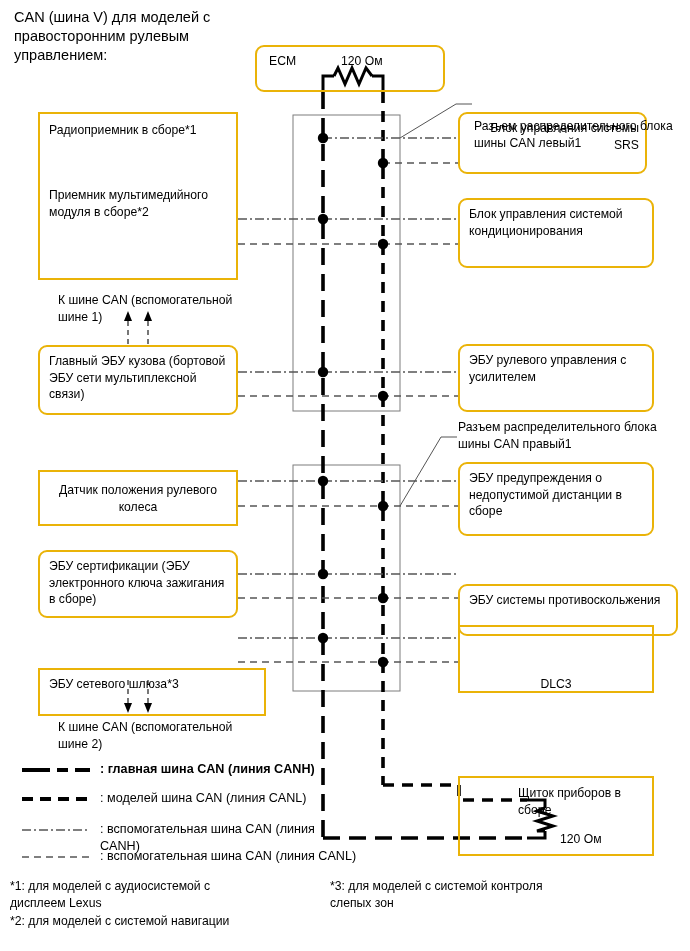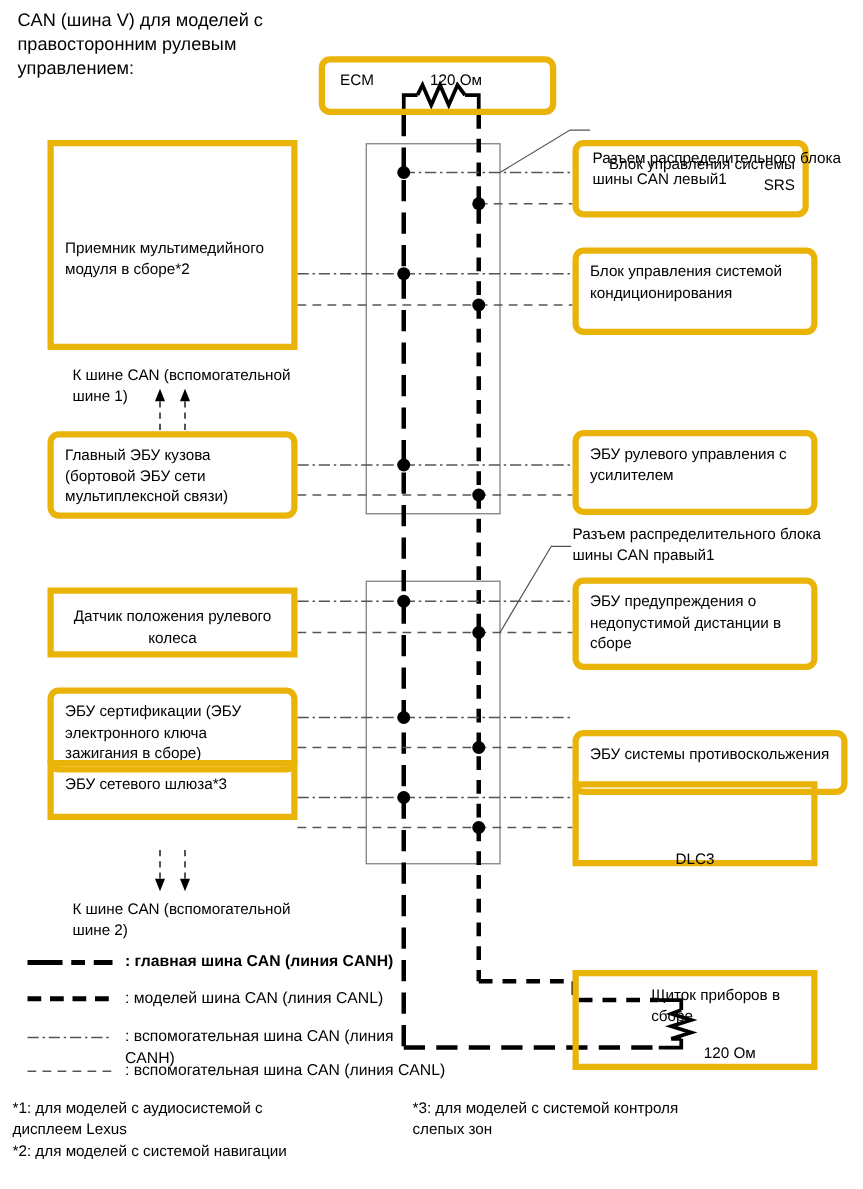--- a/index.html
+++ b/index.html
@@ -2,21 +2,21 @@
 <html><head>
 <meta charset="utf-8">
 <style>
   html,body{margin:0;padding:0;background:#fff;}
   body{width:690px;height:951px;position:relative;
        font-family:"Liberation Sans","DejaVu Sans",sans-serif;
        color:#000;-webkit-font-smoothing:antialiased;}
   #root{position:relative;width:690px;height:951px;overflow:hidden;}
   svg#canvas{position:absolute;left:0;top:0;width:690px;height:951px;}
   .ttl{position:absolute;left:14px;top:8px;width:250px;font-size:14.5px;line-height:19px;}
-  .bx{position:absolute;box-sizing:border-box;border:5px solid #eab308;background:transparent;}
+  .bx{position:absolute;box-sizing:border-box;border:2px solid #eab308;background:transparent;}
   .bx.r{border-radius:9px;}
   .bx span{position:absolute;font-size:12.2px;line-height:16.5px;display:block;}
   .bx span.tl{left:9px;top:6px;right:6px;}
   .bx span.ctr{left:0;right:0;top:6px;text-align:center;}
   .lbl{position:absolute;font-size:12.2px;line-height:16.5px;}
   .legtxt{position:absolute;font-size:12.6px;line-height:17px;}
   .fn{position:absolute;font-size:12.2px;line-height:17px;}
 </style>
 </head>
 <body>
@@ -113,36 +113,37 @@
       <line x1="22" y1="857" x2="90" y2="857" stroke="#555" stroke-width="1.3" stroke-dasharray="7,5"></line>
     </g>
   </svg>
 
   <div class="bx r" style="left:255px;top:45px;width:190px;height:47px;">
     <span class="tl" style="top:6px;left:12px;">ECM</span>
     <span style="left:84px;top:6px;">120 Ом</span>
   </div>
 
   <div class="bx" style="left:38px;top:112px;width:200px;height:168px;">
+    <span class="tl" style="top:8px;">Радиоприемник в сборе*1</span>
     <span class="tl" style="top:73px;">Приемник мультимедийного модуля в сборе*2</span>
   </div>
 
   <div class="bx r" style="left:38px;top:345px;width:200px;height:70px;">
     <span class="tl">Главный ЭБУ кузова (бортовой ЭБУ сети мультиплексной связи)</span>
   </div>
 
   <div class="bx" style="left:38px;top:470px;width:200px;height:56px;">
     <span class="ctr" style="top:10px;">Датчик положения рулевого колеса</span>
   </div>
 
   <div class="bx r" style="left:38px;top:550px;width:200px;height:68px;">
     <span class="tl">ЭБУ сертификации (ЭБУ электронного ключа зажигания в сборе)</span>
   </div>
 
-  <div class="bx" style="left:38px;top:608px;width:200px;height:48px;">
+  <div class="bx" style="left:38px;top:668px;width:228px;height:48px;">
     <span class="tl">ЭБУ сетевого шлюза*3</span>
   </div>
 
   <div class="bx r" style="left:458px;top:112px;width:189px;height:62px;text-align:right;">
     <span class="tl">Блок управления системы SRS</span>
   </div>
 
   <div class="bx r" style="left:458px;top:198px;width:196px;height:70px;">
     <span class="tl">Блок управления системой кондиционирования</span>
   </div>

